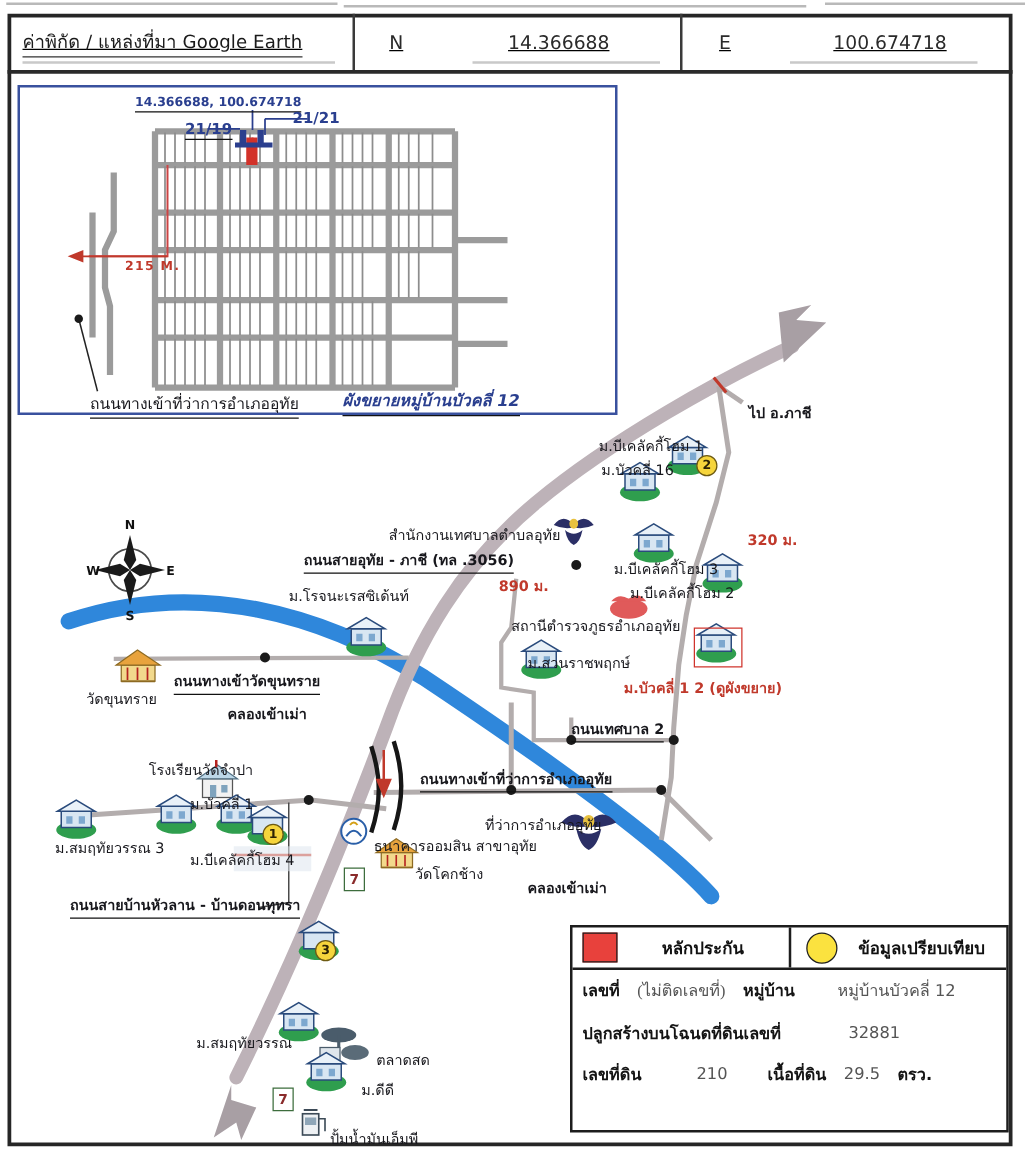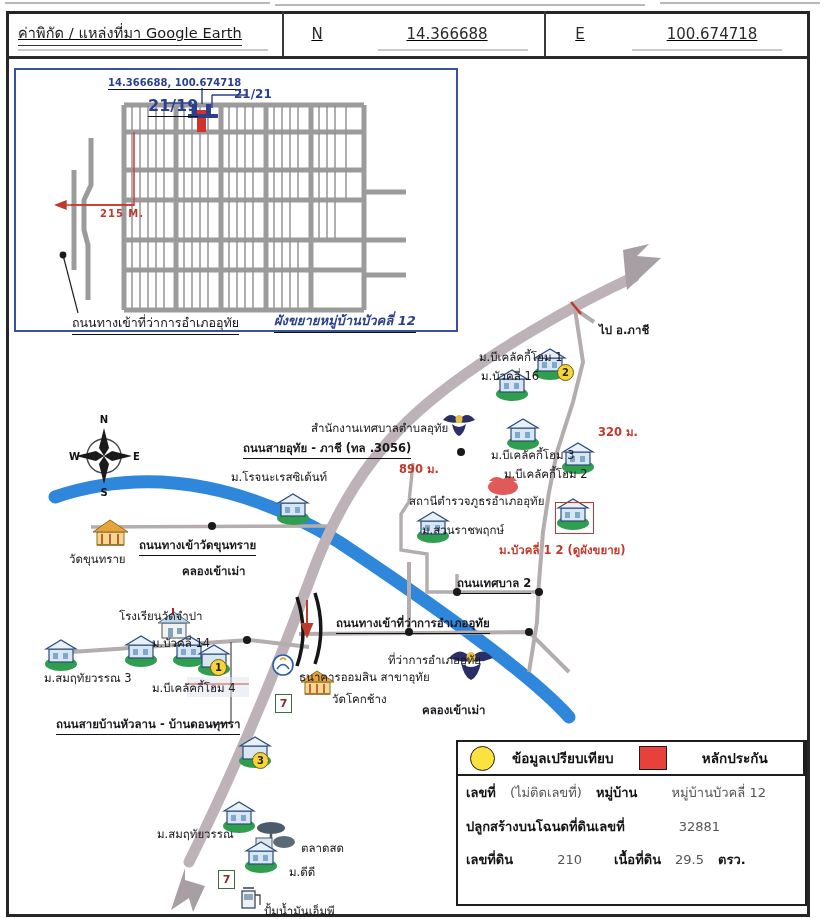--- a/index.html
+++ b/index.html
@@ -26,21 +26,21 @@
   .ct-c5{flex:1;justify-content:center;}
   .ct-label{font-size:14.5px;color:#1a1a1a;border-bottom:1px solid #333;padding-bottom:1px;
       letter-spacing:.1px;}
   .ct-val{font-size:15px;color:#2a2a2a;}
   .ct-underline{position:absolute;bottom:5px;height:2px;background:#c9c9c9;}
   .ul-a{left:12px;width:250px;}
   .ul-b{left:28px;width:150px;}
   .ul-c{left:18px;width:150px;}
 
   
-  #inset-box{position:absolute;left:14px;top:68px;width:444px;height:264px;
+  #inset-box{position:absolute;left:14px;top:68px;width:480px;height:264px;
       box-sizing:border-box;border:2px solid #39519e;background:#fff;}
 
   
   #map{position:absolute;left:9px;top:62px;width:798px;height:852px;}
   svg{display:block;}
 
   
   .mlabel{position:absolute;font-size:11.5px;color:#17171c;white-space:nowrap;
       font-family:"DejaVu Sans","Liberation Sans",sans-serif;}
   .mlabel.bold{font-weight:bold;}
@@ -289,21 +289,21 @@
       <path d="M40 135 L50 131 L50 139 Z"></path>
     </g>
 
     <g stroke="#222" stroke-width="1.2" fill="none">
       <path d="M47 185 L62 243"></path>
     </g>
     <circle cx="47" cy="185" r="3.4" fill="#1a1a1a"></circle>
   </svg>
 
   <div class="mlabel blue small u" style="position:absolute;left:92px;top:7px;">14.366688, 100.674718</div>
-  <div class="mlabel blue u" style="position:absolute;left:132px;top:26px;font-size:16px;">21/19</div>
+  <div class="mlabel blue u" style="position:absolute;left:132px;top:26px;font-size:12px;">21/19</div>
   <div class="mlabel blue" style="position:absolute;left:218px;top:17px;font-size:12px;">21/21</div>
   <div class="mlabel red small" style="position:absolute;left:84px;top:138px;letter-spacing:1px;">215 M.</div>
   <div class="mlabel u" style="position:absolute;left:56px;top:243px;font-size:12.5px;">ถนนทางเข้าที่ว่าการอำเภออุทัย</div>
   <div class="mlabel blue ital u" style="position:absolute;left:258px;top:240px;font-size:13px;">ผังขยายหมู่บ้านบัวคลี่ 12</div>
 </div>
 
 <div id="map">
   <svg width="798" height="852" viewBox="0 0 798 852">
 
     <g fill="none" stroke="#2f87db" stroke-width="13" stroke-linecap="round">
@@ -564,21 +564,21 @@
     <div class="mlabel bold u" style="left: 243px; top: 439px;">ถนนสายอุทัย - ภาชี (ทล .3056)</div>
     <div class="mlabel " style="left: 409px; top: 492px;">สถานีตำรวจภูธรอำเภออุทัย</div>
     <div class="mlabel " style="left: 422px; top: 521px;">ม.สวนราชพฤกษ์</div>
     <div class="mlabel red" style="left: 499px; top: 541px;">ม.บัวคลี่ 1 2  (ดูผังขยาย)</div>
     <div class="mlabel bold u" style="left: 457px; top: 574px; text-align: right;">ถนนเทศบาล 2</div>
     <div class="mlabel " style="left: 231px; top: 468px;">ม.โรจนะเรสซิเด้นท์</div>
     <div class="mlabel bold u" style="left: 139px; top: 512px; margin-top: 24px;">ถนนทางเข้าวัดขุนทราย</div>
     <div class="mlabel " style="left: 69px; top: 550px;">วัดขุนทราย</div>
     <div class="mlabel bold" style="left: 182px; top: 562px;">คลองเข้าเม่า</div>
     <div class="mlabel " style="left: 119px; top: 607px;">โรงเรียนวัดจำปา</div>
-    <div class="mlabel " style="left: 152px; top: 634px;">ม.บัวคลี่ 14</div>
+    <div class="mlabel " style="left: 152px; top: 634px;">ม.บัวคลี่ 1</div>
     <div class="mlabel " style="left: 44px; top: 669px;">ม.สมฤทัยวรรณ 3</div>
     <div class="mlabel " style="left: 152px; top: 679px;">ม.บีเคลัคกี้โฮม 4</div>
     <div class="mlabel bold u" style="left: 56px; top: 715px;">ถนนสายบ้านหัวลาน - บ้านดอนทุทรา</div>
     <div class="mlabel bold u" style="left: 336px; top: 614px;">ถนนทางเข้าที่ว่าการอำเภออุทัย</div>
     <div class="mlabel " style="left: 299px; top: 668px;">ธนาคารออมสิน สาขาอุทัย</div>
     <div class="mlabel " style="left: 332px; top: 690px;">วัดโคกช้าง</div>
     <div class="mlabel " style="left: 388px; top: 651px;">ที่ว่าการอำเภออุทัย</div>
     <div class="mlabel bold" style="left: 422px; top: 701px;">คลองเข้าเม่า</div>
     <div class="mlabel " style="left: 157px; top: 825px;">ม.สมฤทัยวรรณ</div>
     <div class="mlabel " style="left: 301px; top: 839px;">ตลาดสด</div>
@@ -586,33 +586,33 @@
     <div class="mlabel " style="left: 264px; top: 902px;">ปั้มน้ำมันเอ็มพี</div>
     <div class="numdot" style="left: 557px; top: 364px;">2</div>
     <div class="numdot" style="left: 210px; top: 659px;">1</div>
     <div class="numdot" style="left: 252px; top: 752px;">3</div>
     <div class="shield" style="left: 275px; top: 694px;">7</div>
     <div class="shield" style="left: 218px; top: 870px;">7</div>
   </div>
 
 <div id="legend-box">
   <div id="legend-head">
+    <div class="lh-cell first">
+      <div class="swatch-sq"></div>
+      <div class="lh-text">หลักประกัน</div>
+    </div>
     <div class="lh-cell">
       <div class="swatch-ci"></div>
       <div class="lh-text">ข้อมูลเปรียบเทียบ</div>
-    </div>
-    <div class="lh-cell first">
-      <div class="swatch-sq"></div>
-      <div class="lh-text">หลักประกัน</div>
     </div>
   </div>
   <div id="legend-rows">
       <div class="lrow">
         <span class="sp b" style="margin-right: 14px;">เลขที่</span>
-        <span class="sp g" style="margin-right: 14px;">(ไม่ติดเลขที่)</span>
+        <span class="sp g" style="margin-right: 14px; font-family: Liberation Serif, serif;">(ไม่ติดเลขที่)</span>
         <span class="sp b" style="margin-right: 14px;">หมู่บ้าน</span>
         <span class="sp g" style="margin-right: 14px; margin-left: 20px;">หมู่บ้านบัวคลี่ 12</span>
       </div>
       <div class="lrow">
         <span class="sp b" style="margin-right: 14px;">ปลูกสร้างบนโฉนดที่ดินเลขที่</span>
         <span class="sp g" style="margin-right: 14px; margin-left: 40px;">32881</span>
       </div>
       <div class="lrow">
         <span class="sp b" style="margin-right: 14px;">เลขที่ดิน</span>
         <span class="sp g" style="margin-right: 14px; margin-left: 30px;">210</span>

